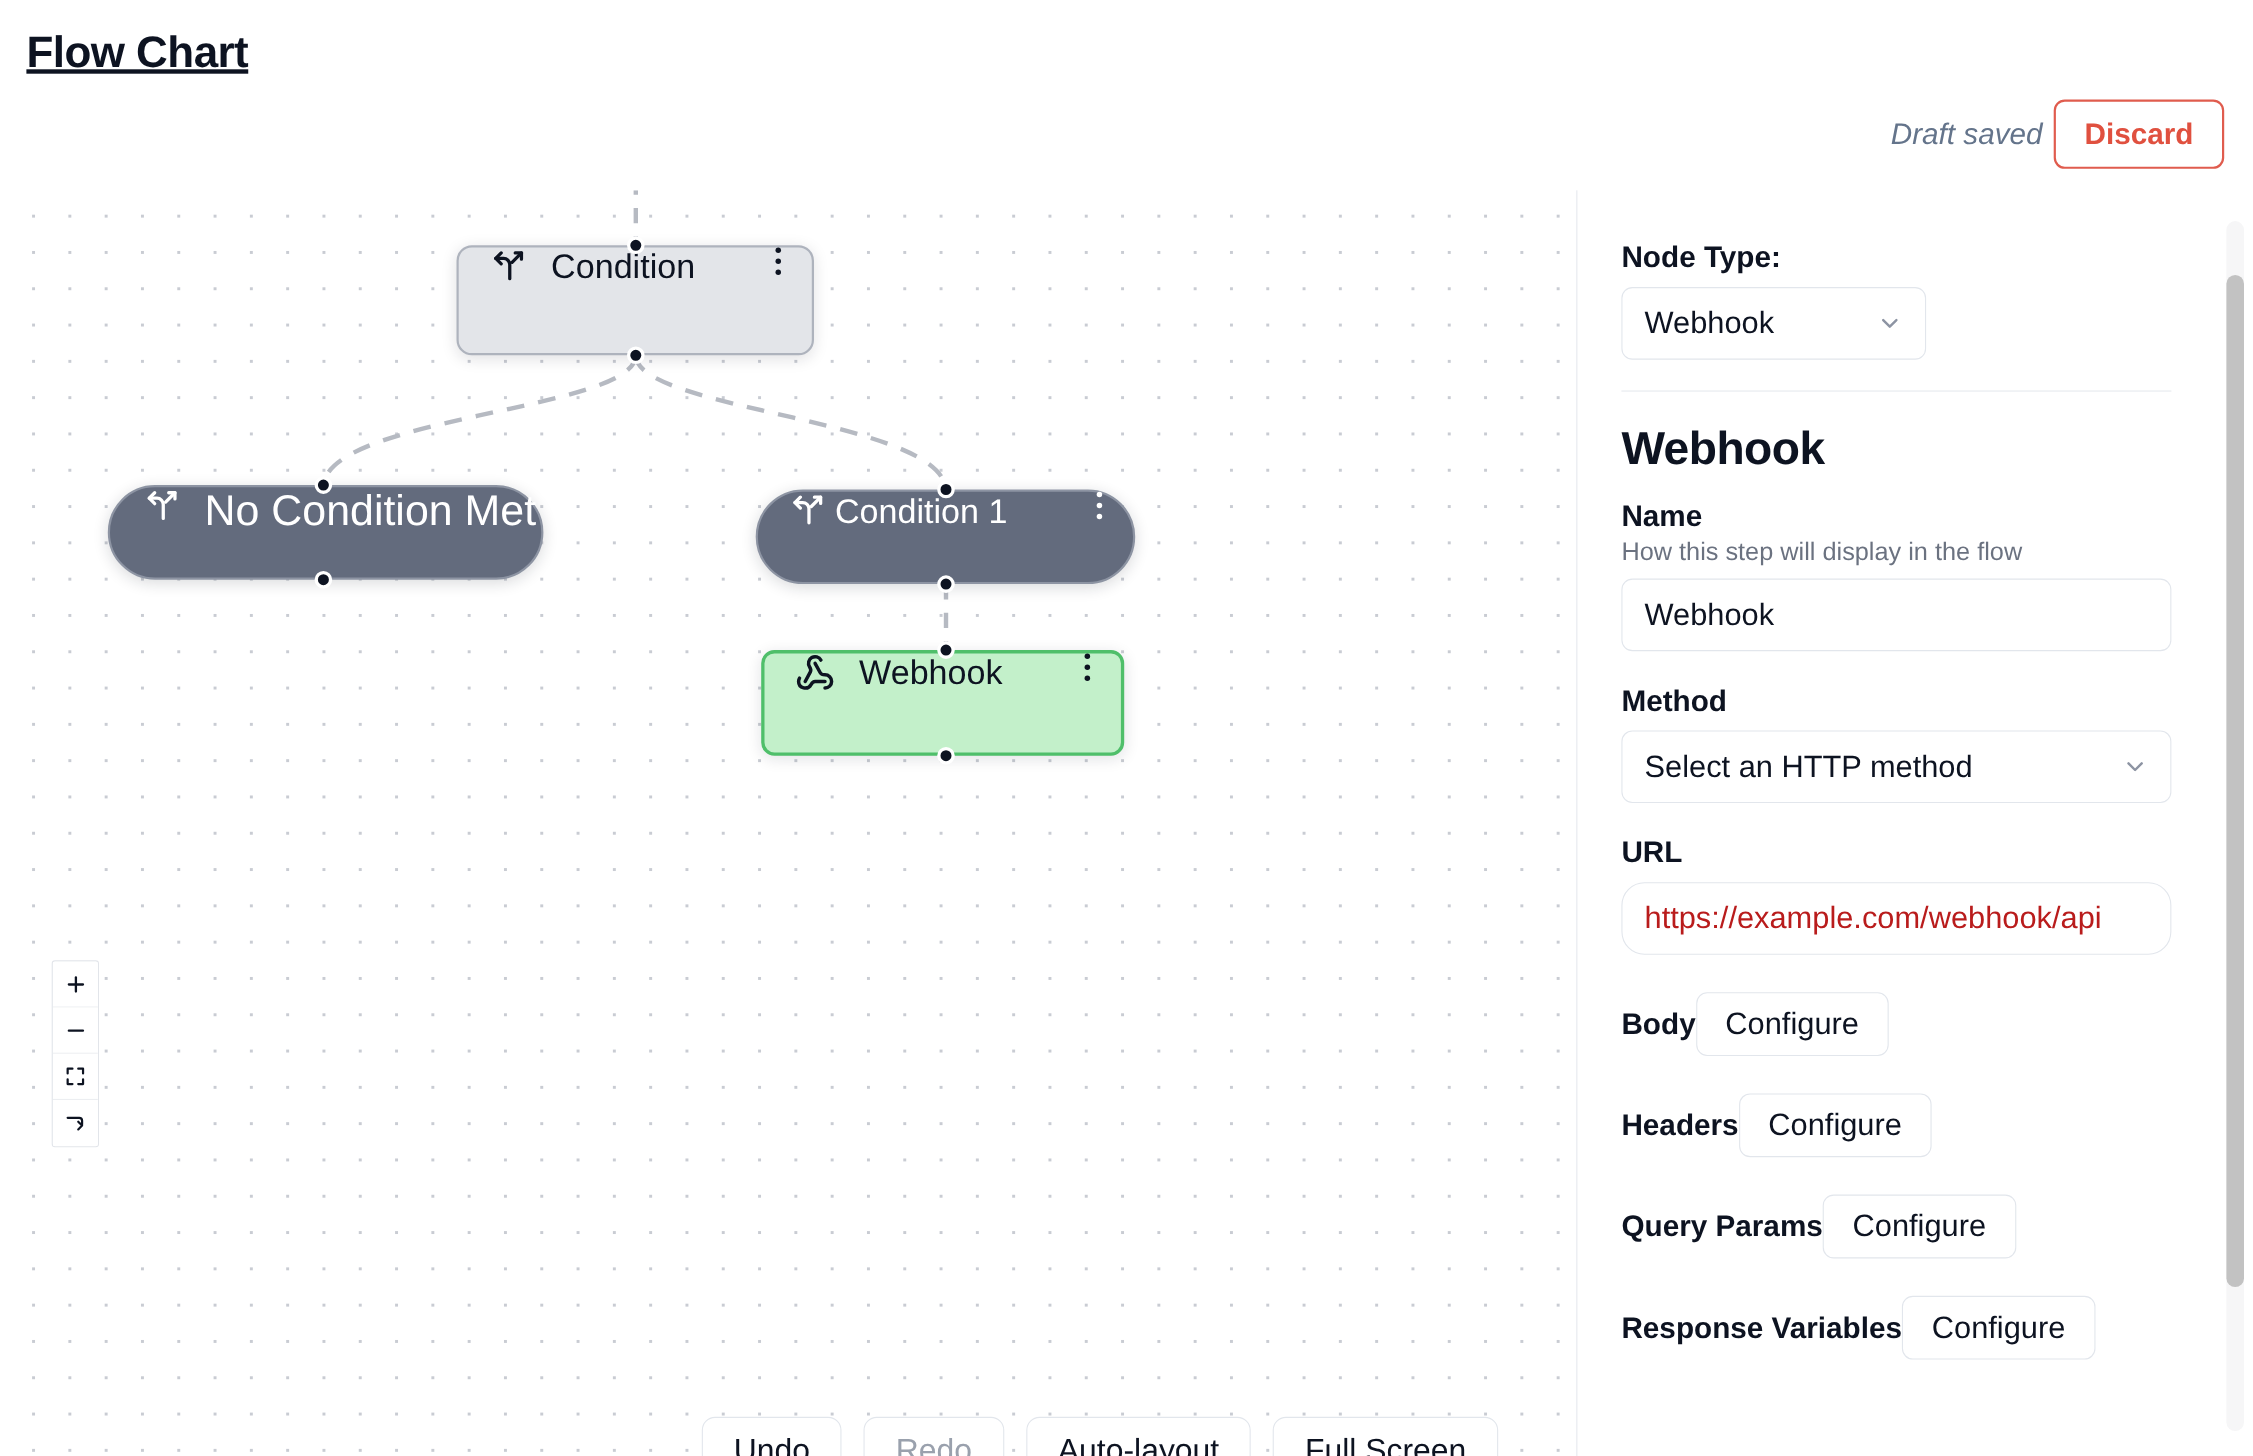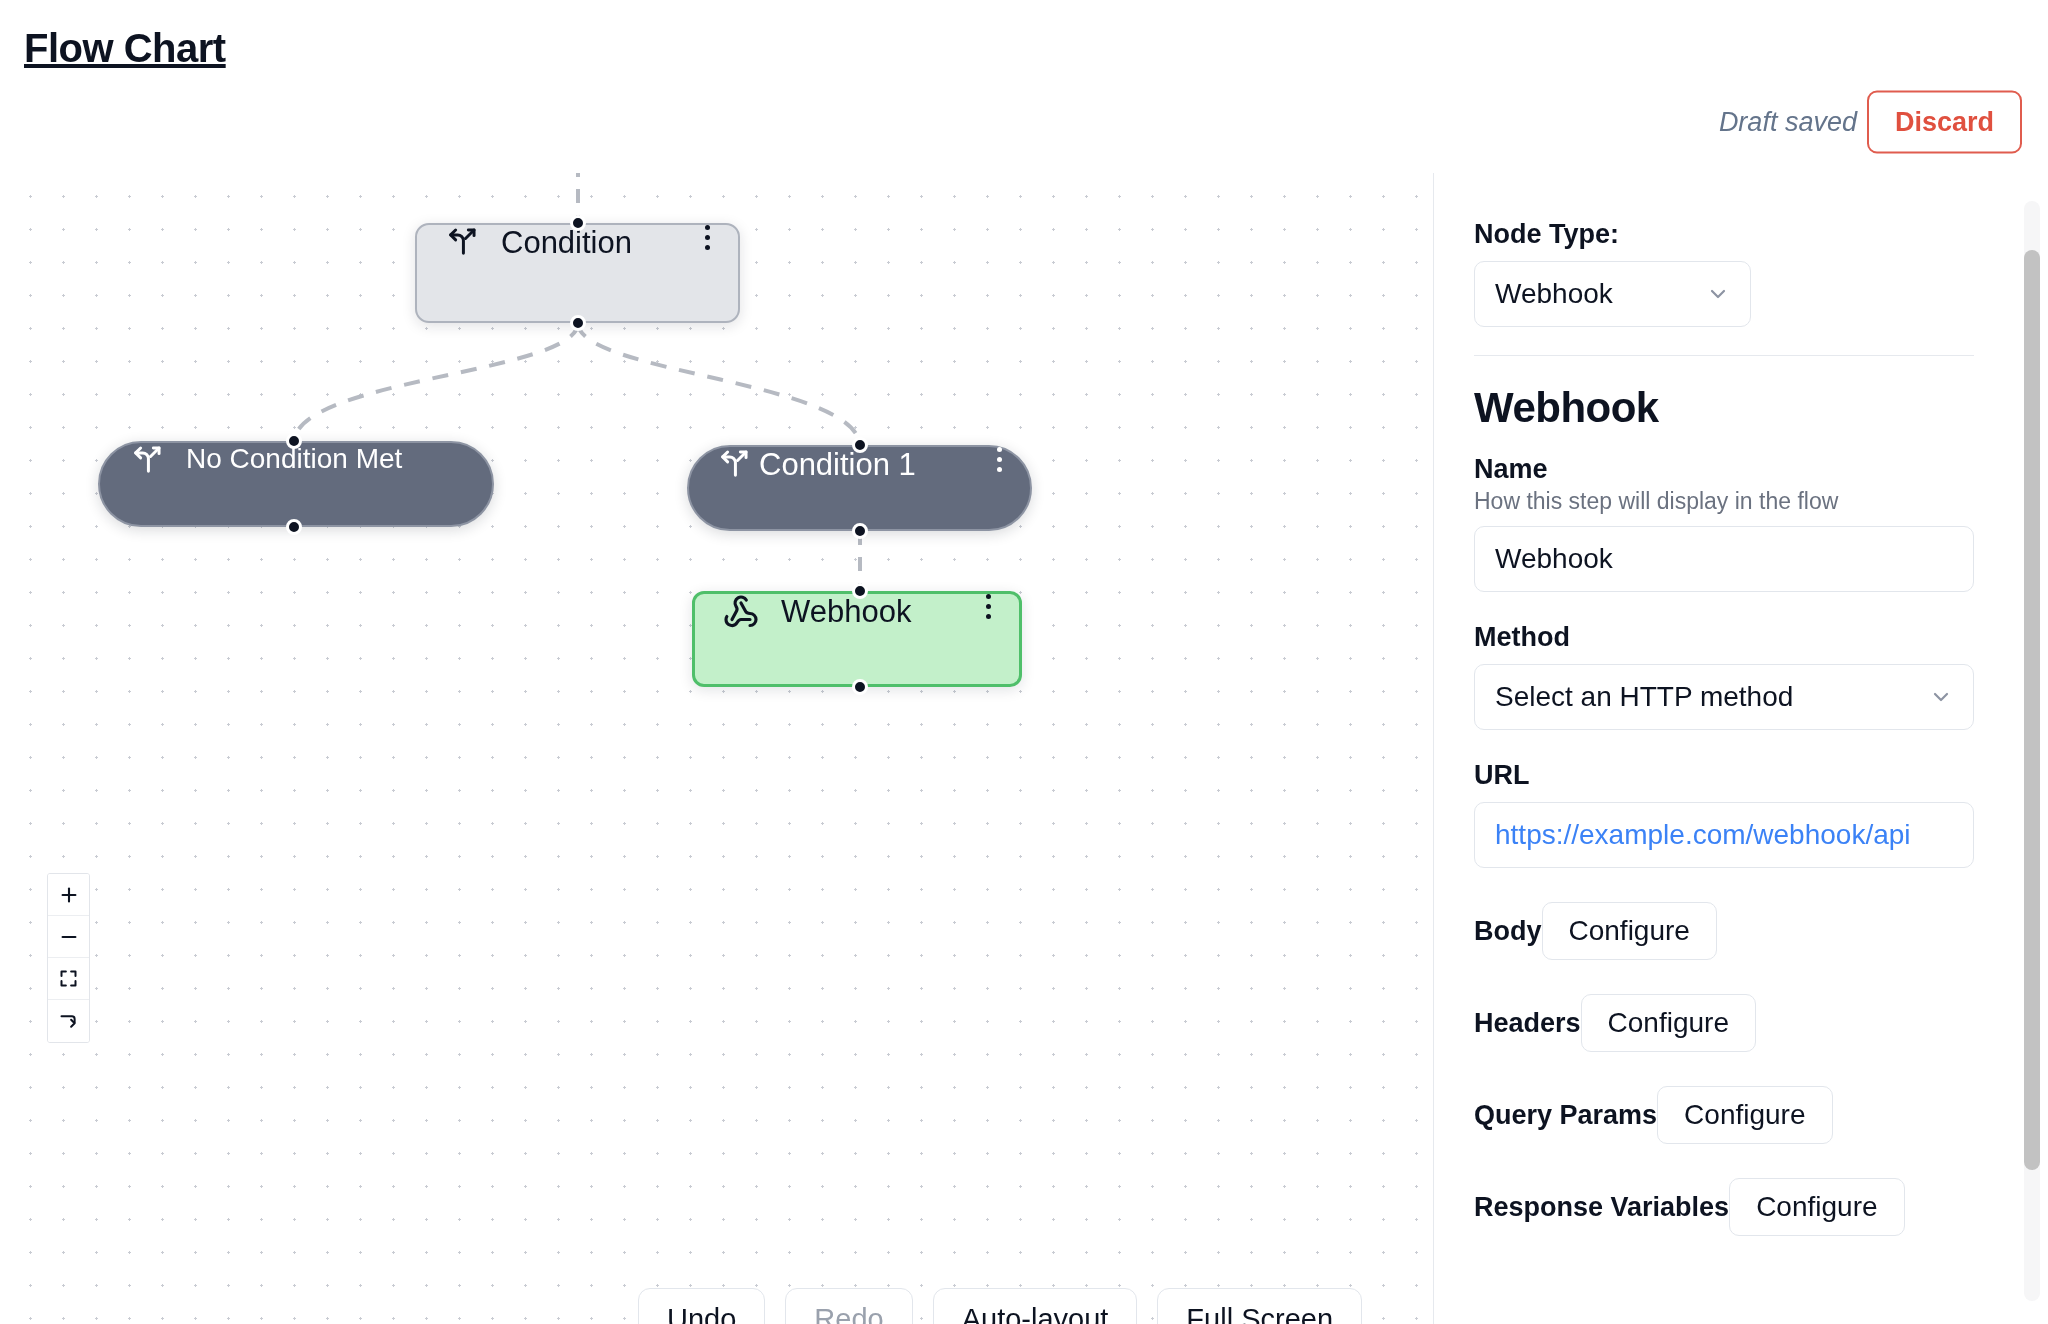--- a/index.html
+++ b/index.html
@@ -65,21 +65,21 @@
   .node-condition .label { font-size: 31px; }
 
   .node-nocond {
     left: 98px; top: 268px; width: 396px; height: 86px;
     background: #636b7d; border: 2px solid #8d94a3;
     border-radius: 43px;
     box-shadow: 0 3px 14px rgba(20,25,40,.16);
     padding: 0 30px; gap: 22px;
     color: #ffffff;
   }
-  .node-nocond .label { font-size: 28px; }
+  .node-nocond .label { font-size: 39px; }
 
   .node-cond1 {
     left: 687px; top: 272px; width: 345px; height: 86px;
     background: #636b7d; border: 2px solid #8d94a3;
     border-radius: 43px;
     box-shadow: 0 3px 14px rgba(20,25,40,.16);
     padding: 0 28px; gap: 8px;
     color: #ffffff;
   }
   .node-cond1 .label { font-size: 31px; }
@@ -150,21 +150,21 @@
 
   .select-box, .text-input {
     width: 100%; height: 66px;
     border: 1px solid #e2e6ec; border-radius: 10px;
     background: #ffffff; display: flex; align-items: center;
     padding: 0 20px; margin-top: 11px;
     font-size: 28px; color: #0d1321; cursor: pointer;
   }
   .select-box.narrow { width: 277px; }
   .select-box .chev { margin-left: auto; color: #8d94a3; display: flex; }
-  .text-input.placeholder { color: #3b82f6; }
+  .text-input.placeholder { color: #b91c1c; border-radius: 21px; }
 
   .divider { height: 1px; background: #e6e9ee; margin: 28px 0 0 0; }
 
   .panel-heading {
     font-size: 42px; font-weight: bold; color: #0d1321;
     margin-top: 28px; letter-spacing: -0.5px;
   }
 
   .cfg-row {
     display: flex; align-items: center; 

